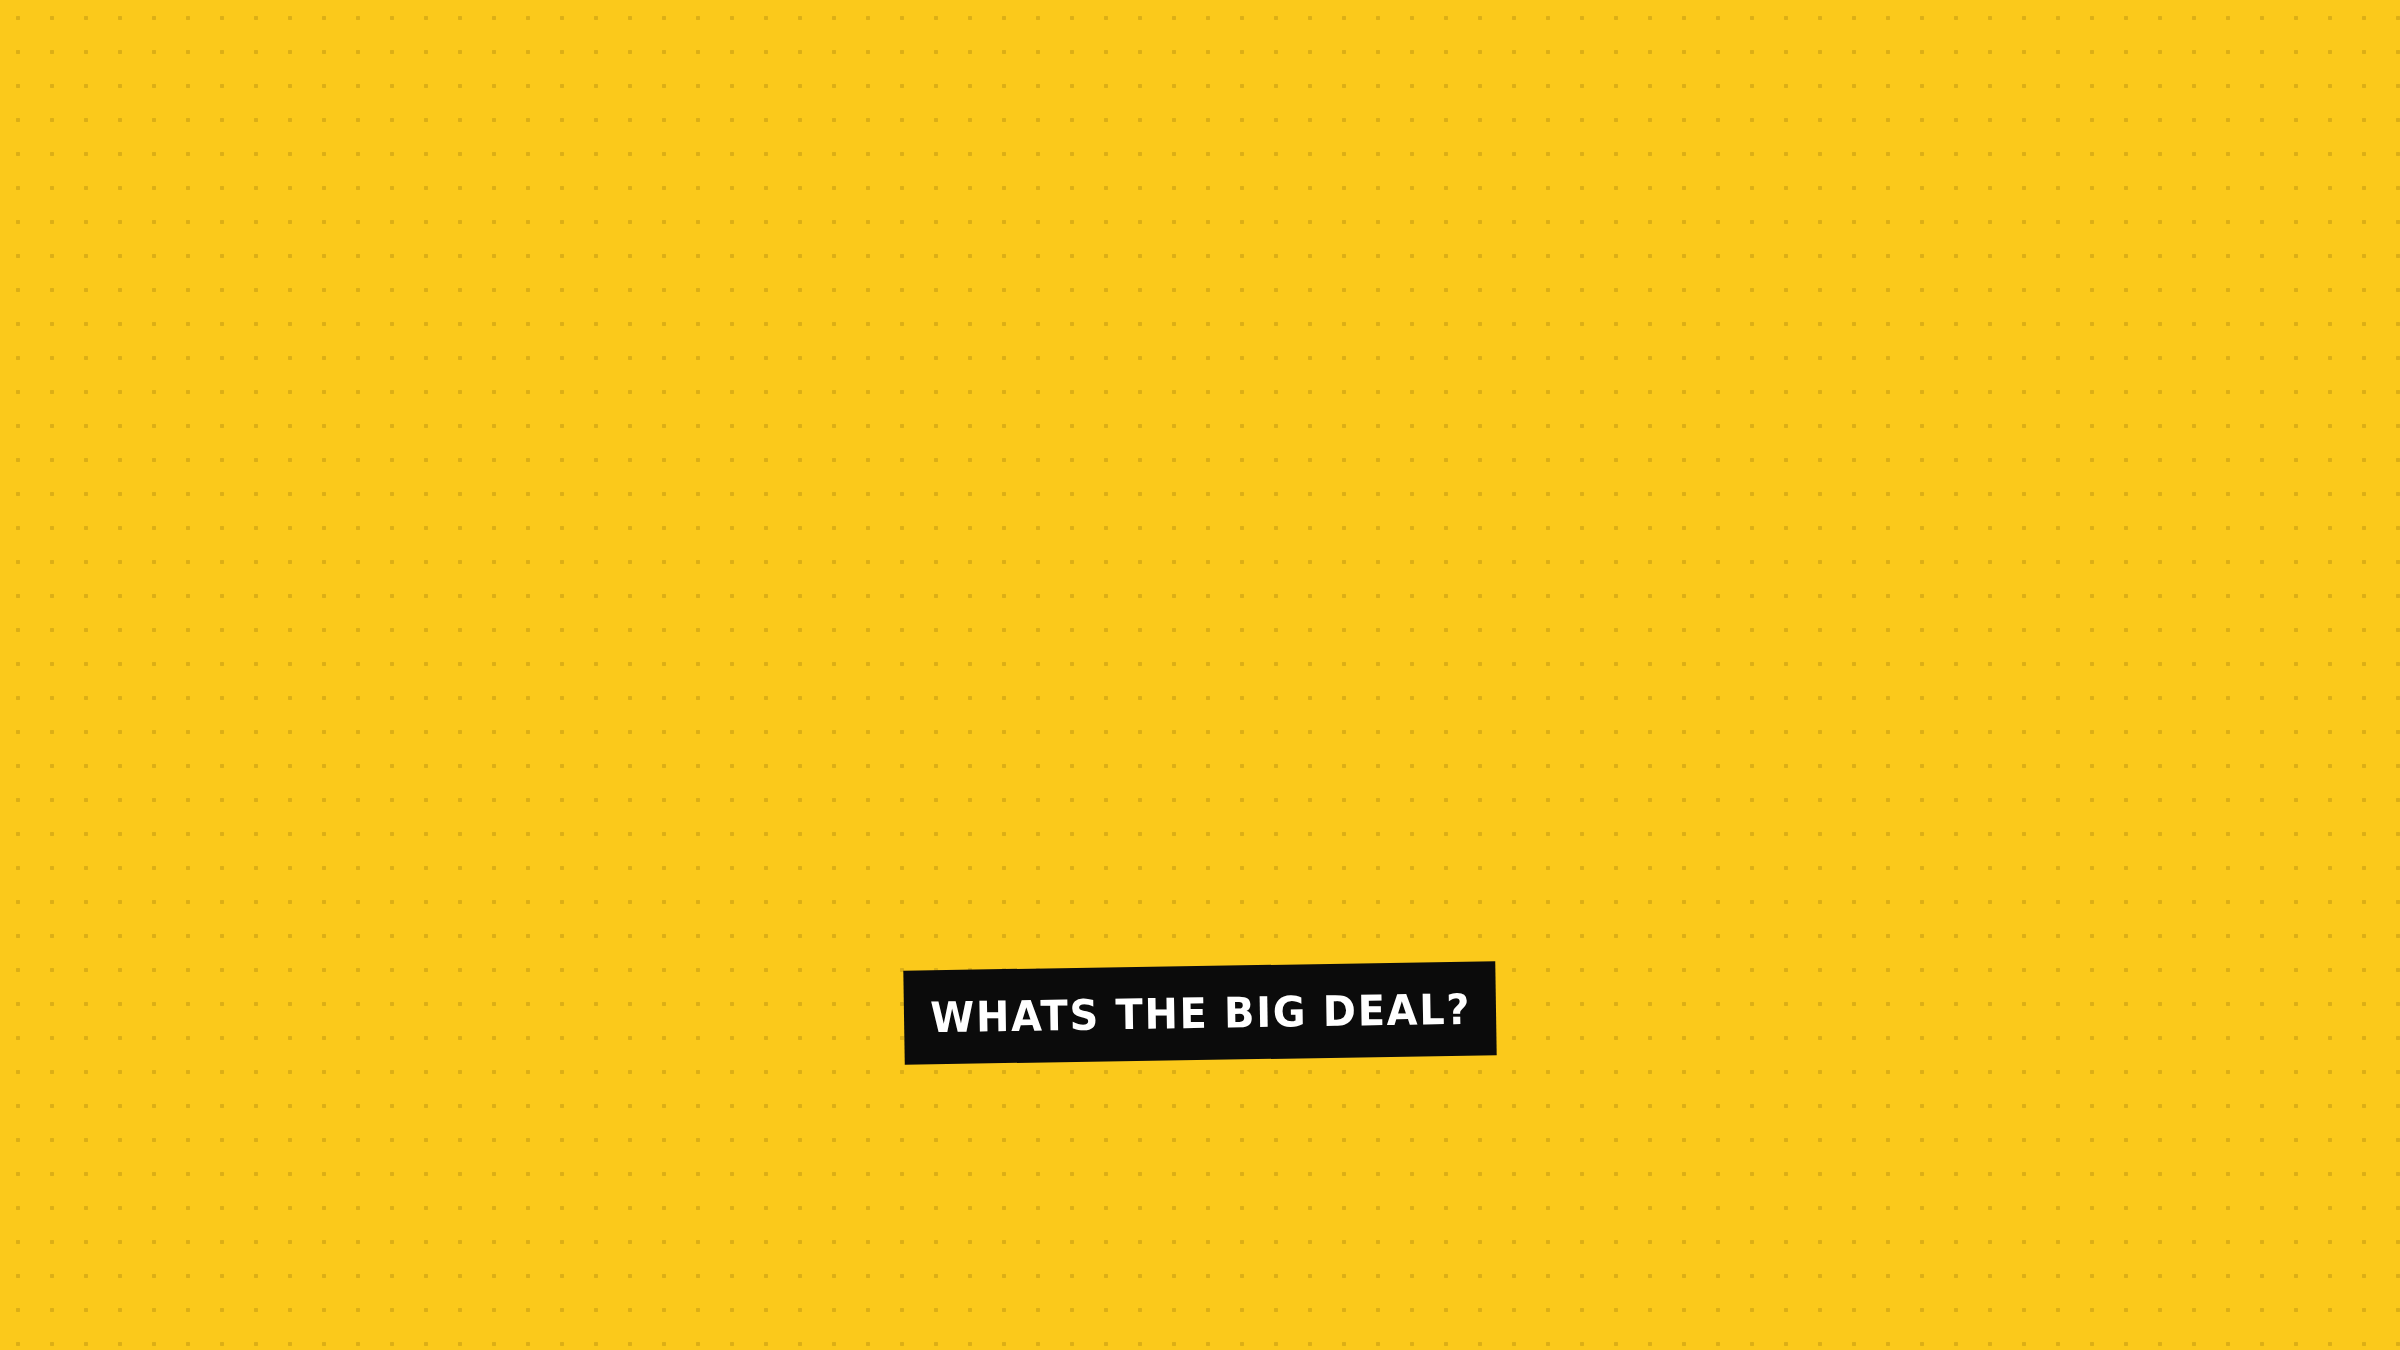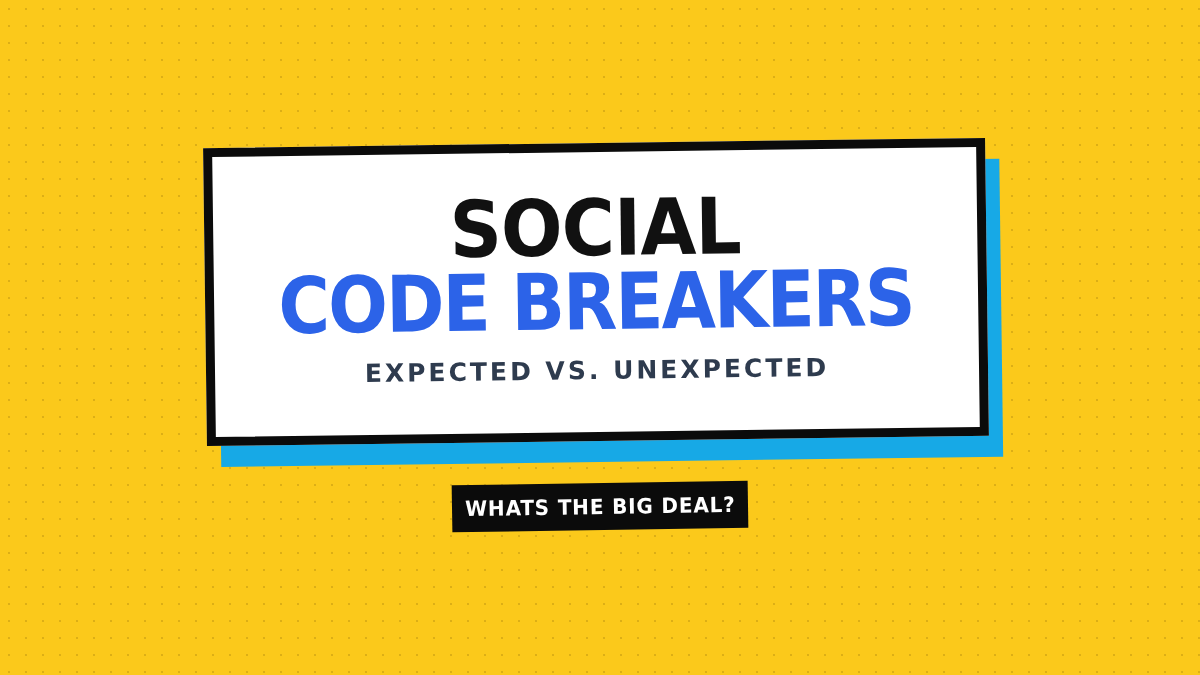--- a/index.html
+++ b/index.html
@@ -151,31 +151,18 @@
     transform: scaleX(0.95);
   }
 </style>
 </head>
 <body>
 
 <div id="stage">
 
   <div id="dot-pattern"></div>
 
-  <div id="title-card-group">
-
-    <div id="card-shadow"></div>
-
-    <div id="card">
-      <div id="card-inner">
-        <h1 class="headline" id="headline-line-1">SOCIAL</h1>
-        <h1 class="headline" id="headline-line-2">CODE BREAKERS</h1>
-        <p id="subtitle">EXPECTED VS. UNEXPECTED</p>
-      </div>
-    </div>
-
-  </div>
 
   <div id="badge">
     <span id="badge-label">WHATS THE BIG DEAL?</span>
   </div>
 
 </div>
 
 </body></html>

